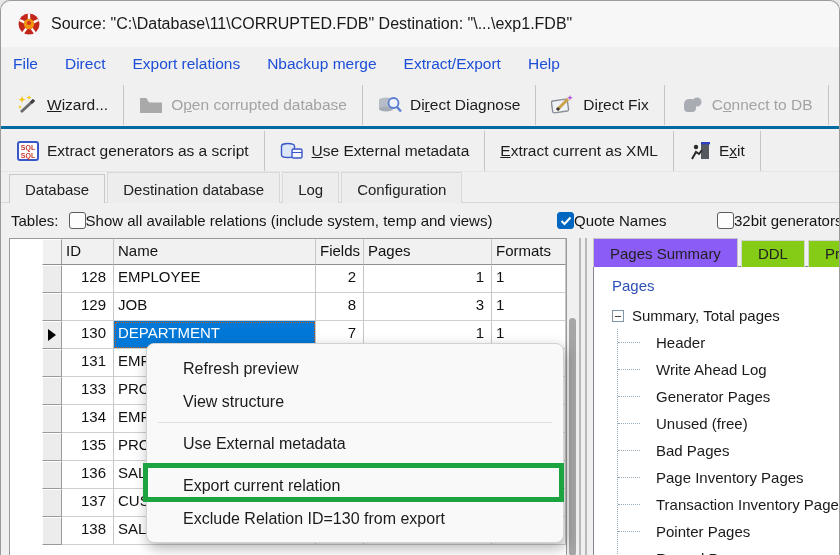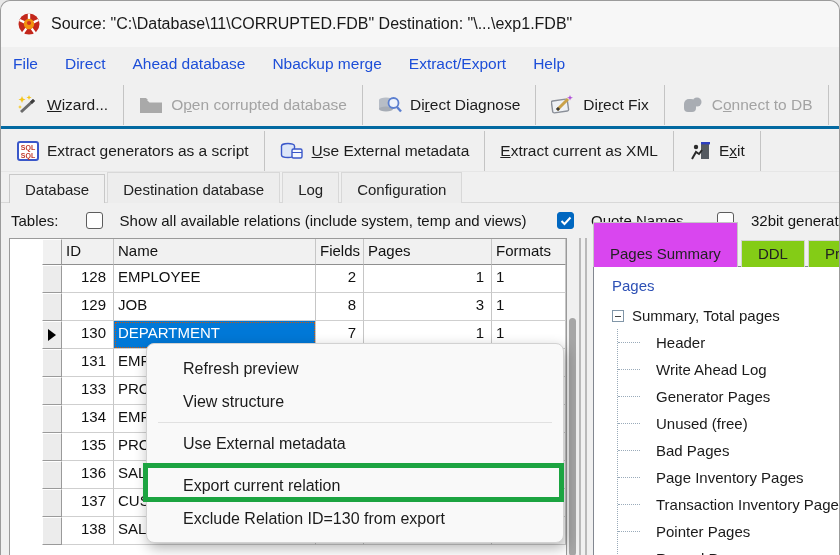--- a/index.html
+++ b/index.html
@@ -22,21 +22,21 @@
   .tbtn.disabled{color:#a3a3a3;}
   .tsep{width:1px;height:40px;background:#c4c4c4;margin:0 5px;flex:0 0 1px;}
   .u{text-decoration:underline;}
   
   .tabrow{position:absolute;left:8px;top:172px;height:30px;display:flex;align-items:flex-end;font-size:15px;color:#222;z-index:3;}
   .tabline{position:absolute;left:0;top:201px;width:100%;height:1px;background:#d8d8d8;z-index:2;}
   .tab{padding:8px 15px 5px 15px;border:1px solid #d8d8d8;border-bottom:none;background:#ededed;margin-right:2px;}
   .tab.active{background:#f0f0f0;position:relative;z-index:4;padding-top:6px;border-color:#c8c8c8;}
   
   .filterrow{position:absolute;left:0;top:204px;width:100%;height:31px;font-size:15px;color:#151515;}
-  .fgroup{position:absolute;top:0;height:31px;display:flex;align-items:center;gap:17px;white-space:nowrap;}
+  .fgroup{position:absolute;top:0;height:31px;display:flex;align-items:center;gap:0;white-space:nowrap;}
   .cb{width:17px;height:17px;border:1px solid #5c5c5c;border-radius:3px;background:#fdfdfd;flex:0 0 17px;}
   .cb.checked{background:#0067c0;border-color:#0067c0;display:flex;align-items:center;justify-content:center;}
   
   .grid{position:absolute;left:8px;top:237px;width:558px;height:318px;background:#fff;
     border:1px solid #9a9a9a;overflow:hidden;font-size:15px;color:#111;padding-left:32px;}
   .grow{display:grid;grid-template-columns:20px 52px 202px 48px 128px 74px 1fr;height:28px;}
   .grow.head{height:26px;}
   .gcell{border-right:1px solid #c6c6c6;border-bottom:1px solid #cfcfcf;padding:3px 4px 0 4px;
     white-space:nowrap;overflow:hidden;}
   .head .gcell{background:#f1f1f1;border-bottom:1px solid #8f8f8f;}
@@ -48,21 +48,21 @@
     border-top:6px solid transparent;border-bottom:6px solid transparent;}
   
   .vscroll{position:absolute;left:567px;top:237px;width:9px;height:318px;background:#f0f0f0;}
   .vthumb{position:absolute;left:1px;top:80px;width:7px;height:238px;background:#a6a6a6;border-radius:4px;}
   .splitter{position:absolute;left:578px;top:237px;width:8px;height:318px;background:#f0f0f0;
     border-left:2px solid #b9b9b9;border-right:2px solid #b9b9b9;}
   
   .rtabrow{position:absolute;left:592px;top:238px;height:28px;display:flex;align-items:flex-end;
     font-size:15px;color:#222;white-space:nowrap;z-index:3;}
   .rtab{padding:4px 16px 5px 16px;border:1px solid #d4d4d4;border-bottom:none;background:#84cc16;margin-right:3px;}
-  .rtab.active{background:#d946ef;padding-top:22px;border-color:#c6c6c6;z-index:4;position:relative;}
+  .rtab.active{background:#8b5cf6;padding-top:6px;border-color:#c6c6c6;z-index:4;position:relative;}
   .treebox{position:absolute;left:592px;top:265px;width:258px;height:296px;background:#fff;
     border:1px solid #828790;font-size:15px;color:#1a1a1a;overflow:hidden;padding:8px 0 0 18px;}
   .treeroot{color:#2d50b5;height:27px;line-height:22px;}
   .treebranch{display:flex;align-items:center;gap:8px;height:27px;}
   .minusbox{width:12px;height:12px;border:1px solid #8196a8;background:#fff;position:relative;flex:0 0 12px;}
   .minusbox::after{content:"";position:absolute;left:2px;top:5px;width:6px;height:1.6px;background:#444;}
   .treechildren{margin-left:5px;border-left:1px dotted #9aabba;}
   .treeitem{height:27px;line-height:27px;padding-left:38px;position:relative;white-space:nowrap;}
   .treeitem::before{content:"";position:absolute;left:0;top:13px;width:22px;border-top:1px dotted #9aabba;}
   
@@ -97,21 +97,21 @@
         <circle cx="12" cy="12" r="5.2" fill="#f2920f"></circle>
         <circle cx="12" cy="11" r="2.1" fill="#d4331f"></circle>
       </svg>
     </span>
     <span class="apptitle">Source: "C:\Database\11\CORRUPTED.FDB" Destination: "\...\exp1.FDB"</span>
   </div>
 
   <div class="menubar">
     <span>File</span>
     <span>Direct</span>
-    <span>Ahead database</span>
+    <span>Export relations</span>
     <span>Nbackup merge</span>
     <span>Extract/Export</span>
     <span>Help</span>
   </div>
 
   <div class="toolbar tb1">
     <div class="tbtn">
       <span class="icon">
         <svg width="22" height="22" viewBox="0 0 22 22">
           <line x1="4" y1="18" x2="17" y2="6" stroke="#6b6b6b" stroke-width="3"></line>

